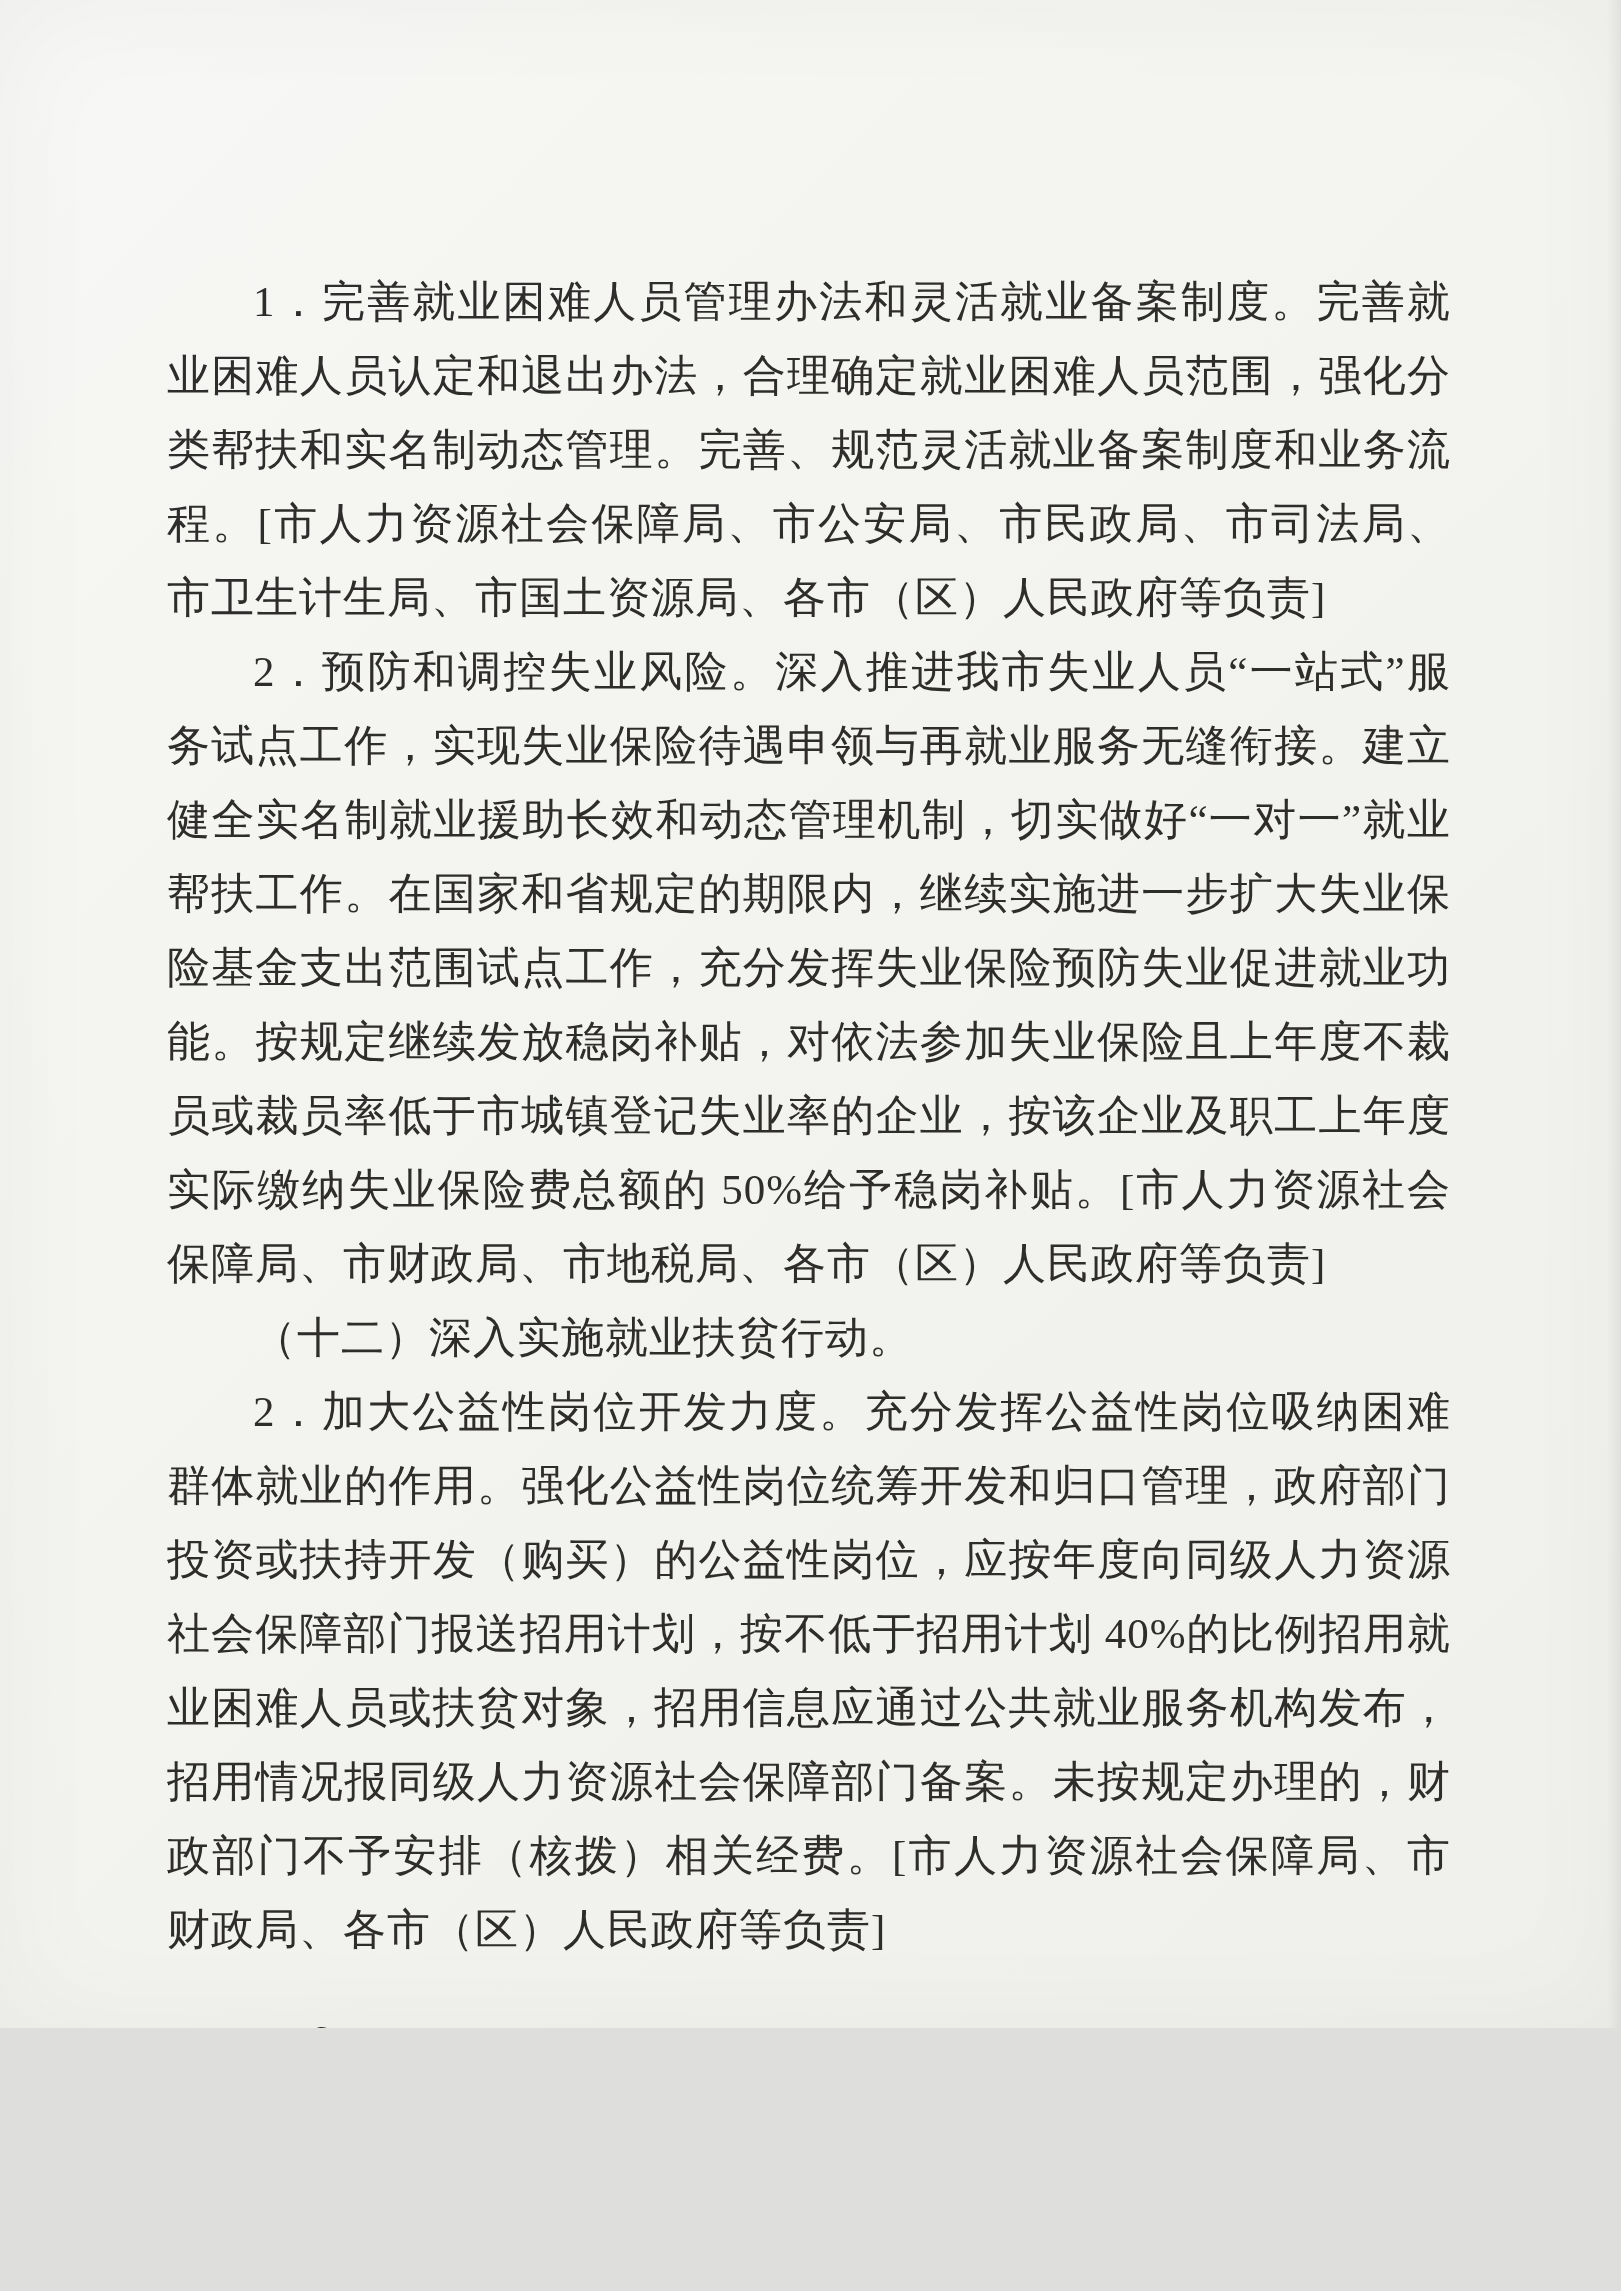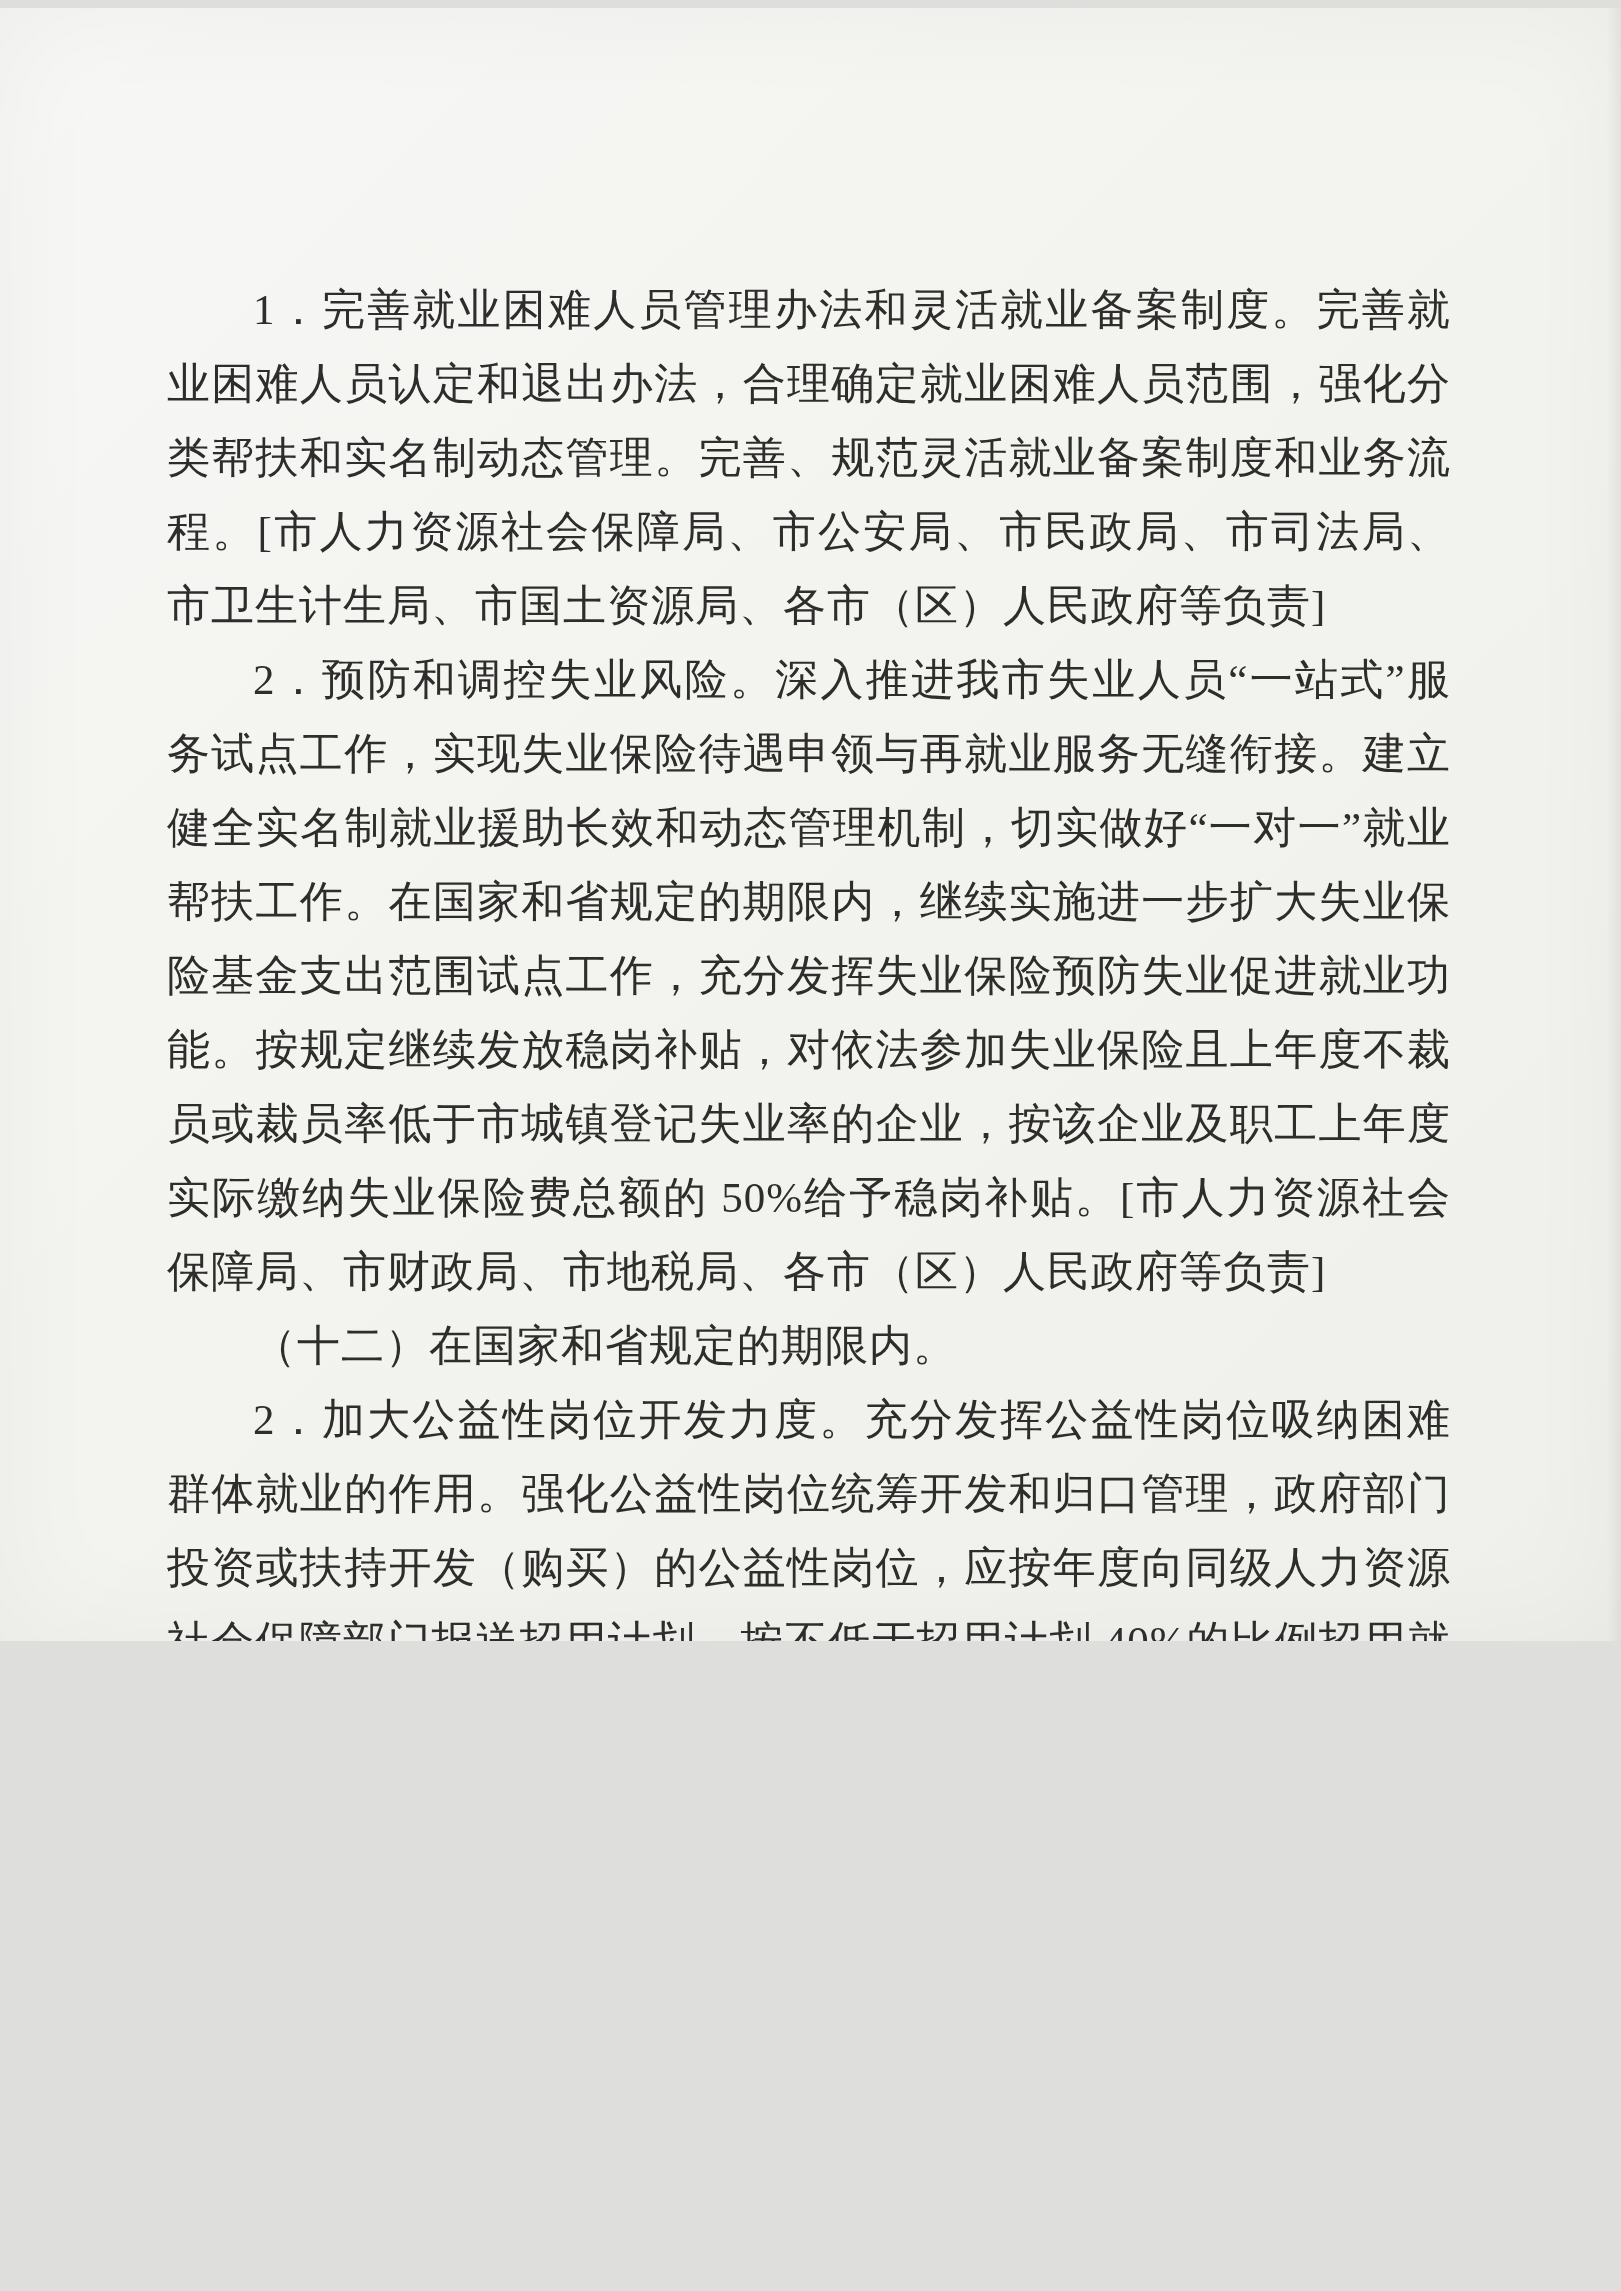--- a/index.html
+++ b/index.html
@@ -8,25 +8,24 @@
     background: #dededc;
   }
   body {
     width: 1621px;
     height: 2292px;
     font-family: "Liberation Serif", "DejaVu Serif", serif;
   }
   .page {
     position: relative;
     width: 1621px;
-    height: 1633px;
+    height: 2028px;
     overflow: hidden;
     background: linear-gradient(135deg, #f7f7f5 0%, #f3f3f0 45%, #efefec 100%);
     box-shadow: inset 0 0 118px rgba(0,0,0,0.04);
-    margin-top: 8px;
   }
   
   .scan-edge {
     position: absolute;
     top: 0;
     right: 0;
     width: 13.7px;
     height: 100%;
     background: linear-gradient(to right, rgba(0,0,0,0), rgba(0,0,0,0.05));
   }
@@ -59,18 +58,18 @@
   }
 </style>
 </head>
 <body>
 
 <div class="page">
   <div class="scan-edge"></div>
   <div class="doc-body">
       <p class="para">1．完善就业困难人员管理办法和灵活就业备案制度。完善就业困难人员认定和退出办法，合理确定就业困难人员范围，强化分类帮扶和实名制动态管理。完善、规范灵活就业备案制度和业务流程。[市人力资源社会保障局、市公安局、市民政局、市司法局、市卫生计生局、市国土资源局、各市（区）人民政府等负责]</p>
       <p class="para">2．预防和调控失业风险。深入推进我市失业人员“一站式”服务试点工作，实现失业保险待遇申领与再就业服务无缝衔接。建立健全实名制就业援助长效和动态管理机制，切实做好“一对一”就业帮扶工作。在国家和省规定的期限内，继续实施进一步扩大失业保险基金支出范围试点工作，充分发挥失业保险预防失业促进就业功能。按规定继续发放稳岗补贴，对依法参加失业保险且上年度不裁员或裁员率低于市城镇登记失业率的企业，按该企业及职工上年度实际缴纳失业保险费总额的 50%给予稳岗补贴。[市人力资源社会保障局、市财政局、市地税局、各市（区）人民政府等负责]</p>
-      <p class="para">（十二）在国家和省规定的期限内。</p>
+      <p class="para">（十二）深入实施就业扶贫行动。</p>
       <p class="para">2．加大公益性岗位开发力度。充分发挥公益性岗位吸纳困难群体就业的作用。强化公益性岗位统筹开发和归口管理，政府部门投资或扶持开发（购买）的公益性岗位，应按年度向同级人力资源社会保障部门报送招用计划，按不低于招用计划 40%的比例招用就业困难人员或扶贫对象，招用信息应通过公共就业服务机构发布，招用情况报同级人力资源社会保障部门备案。未按规定办理的，财政部门不予安排（核拨）相关经费。[市人力资源社会保障局、市财政局、各市（区）人民政府等负责]</p>
     </div>
   <div class="footer-page-number">— 6 —</div>
 </div>
 
 
 </body></html>

